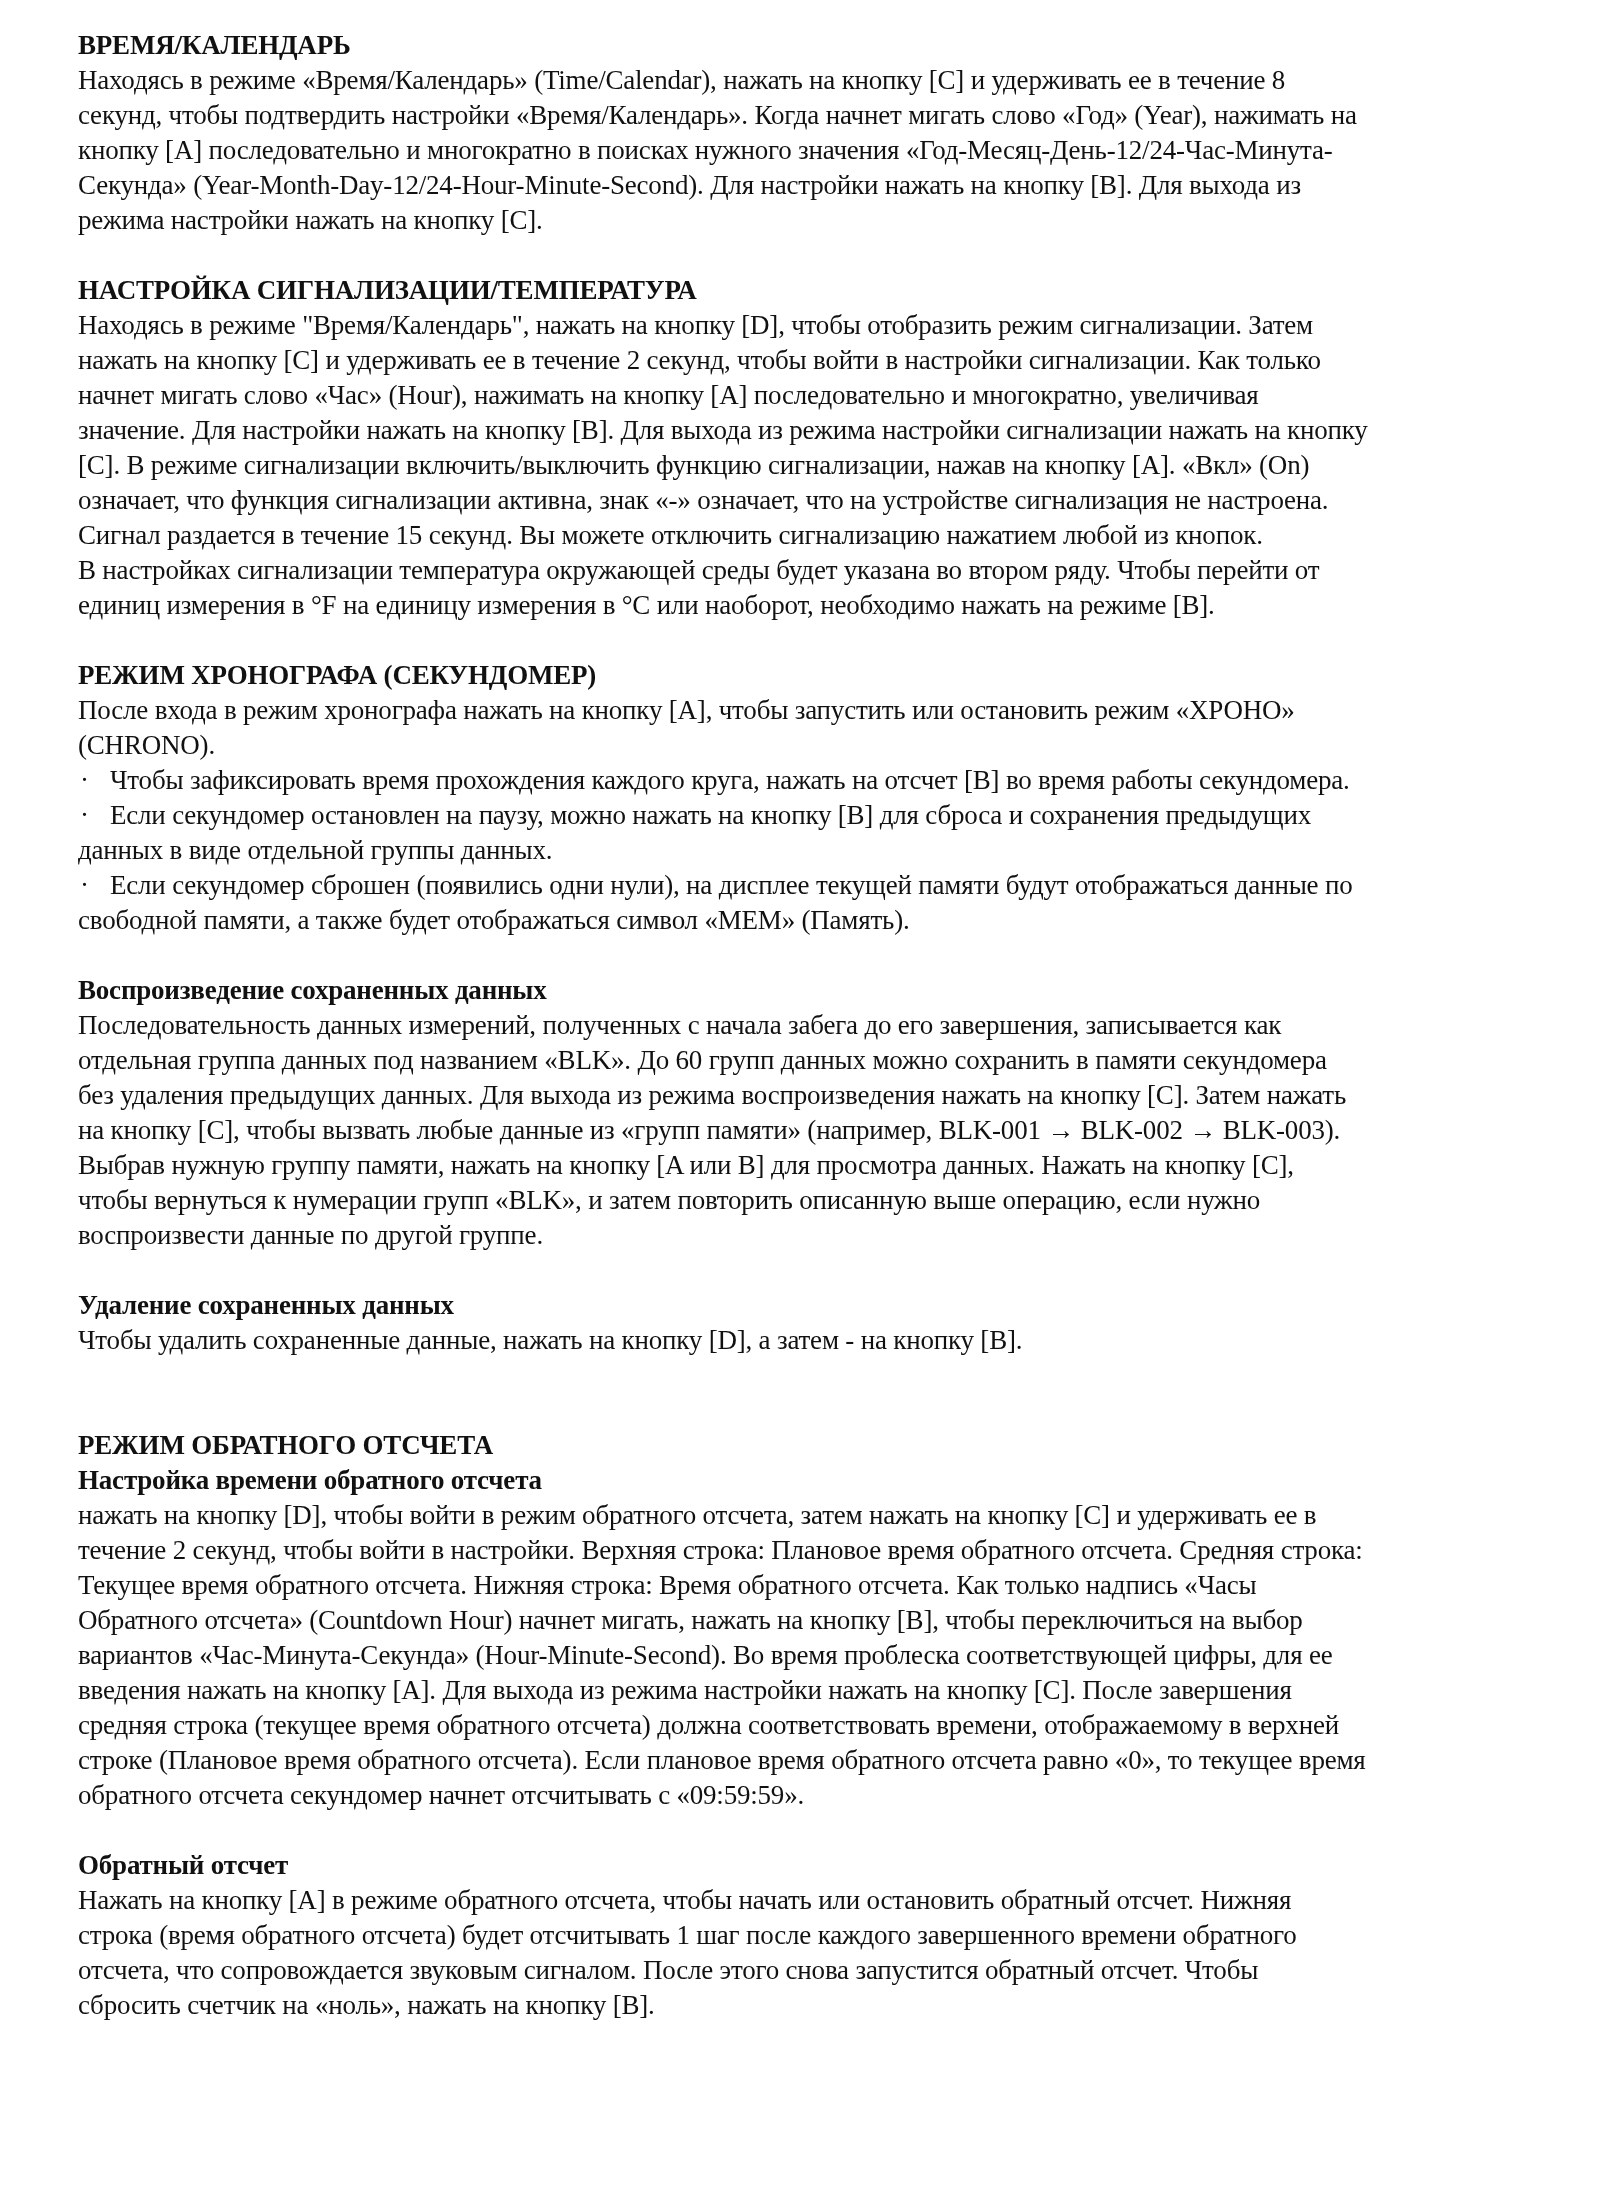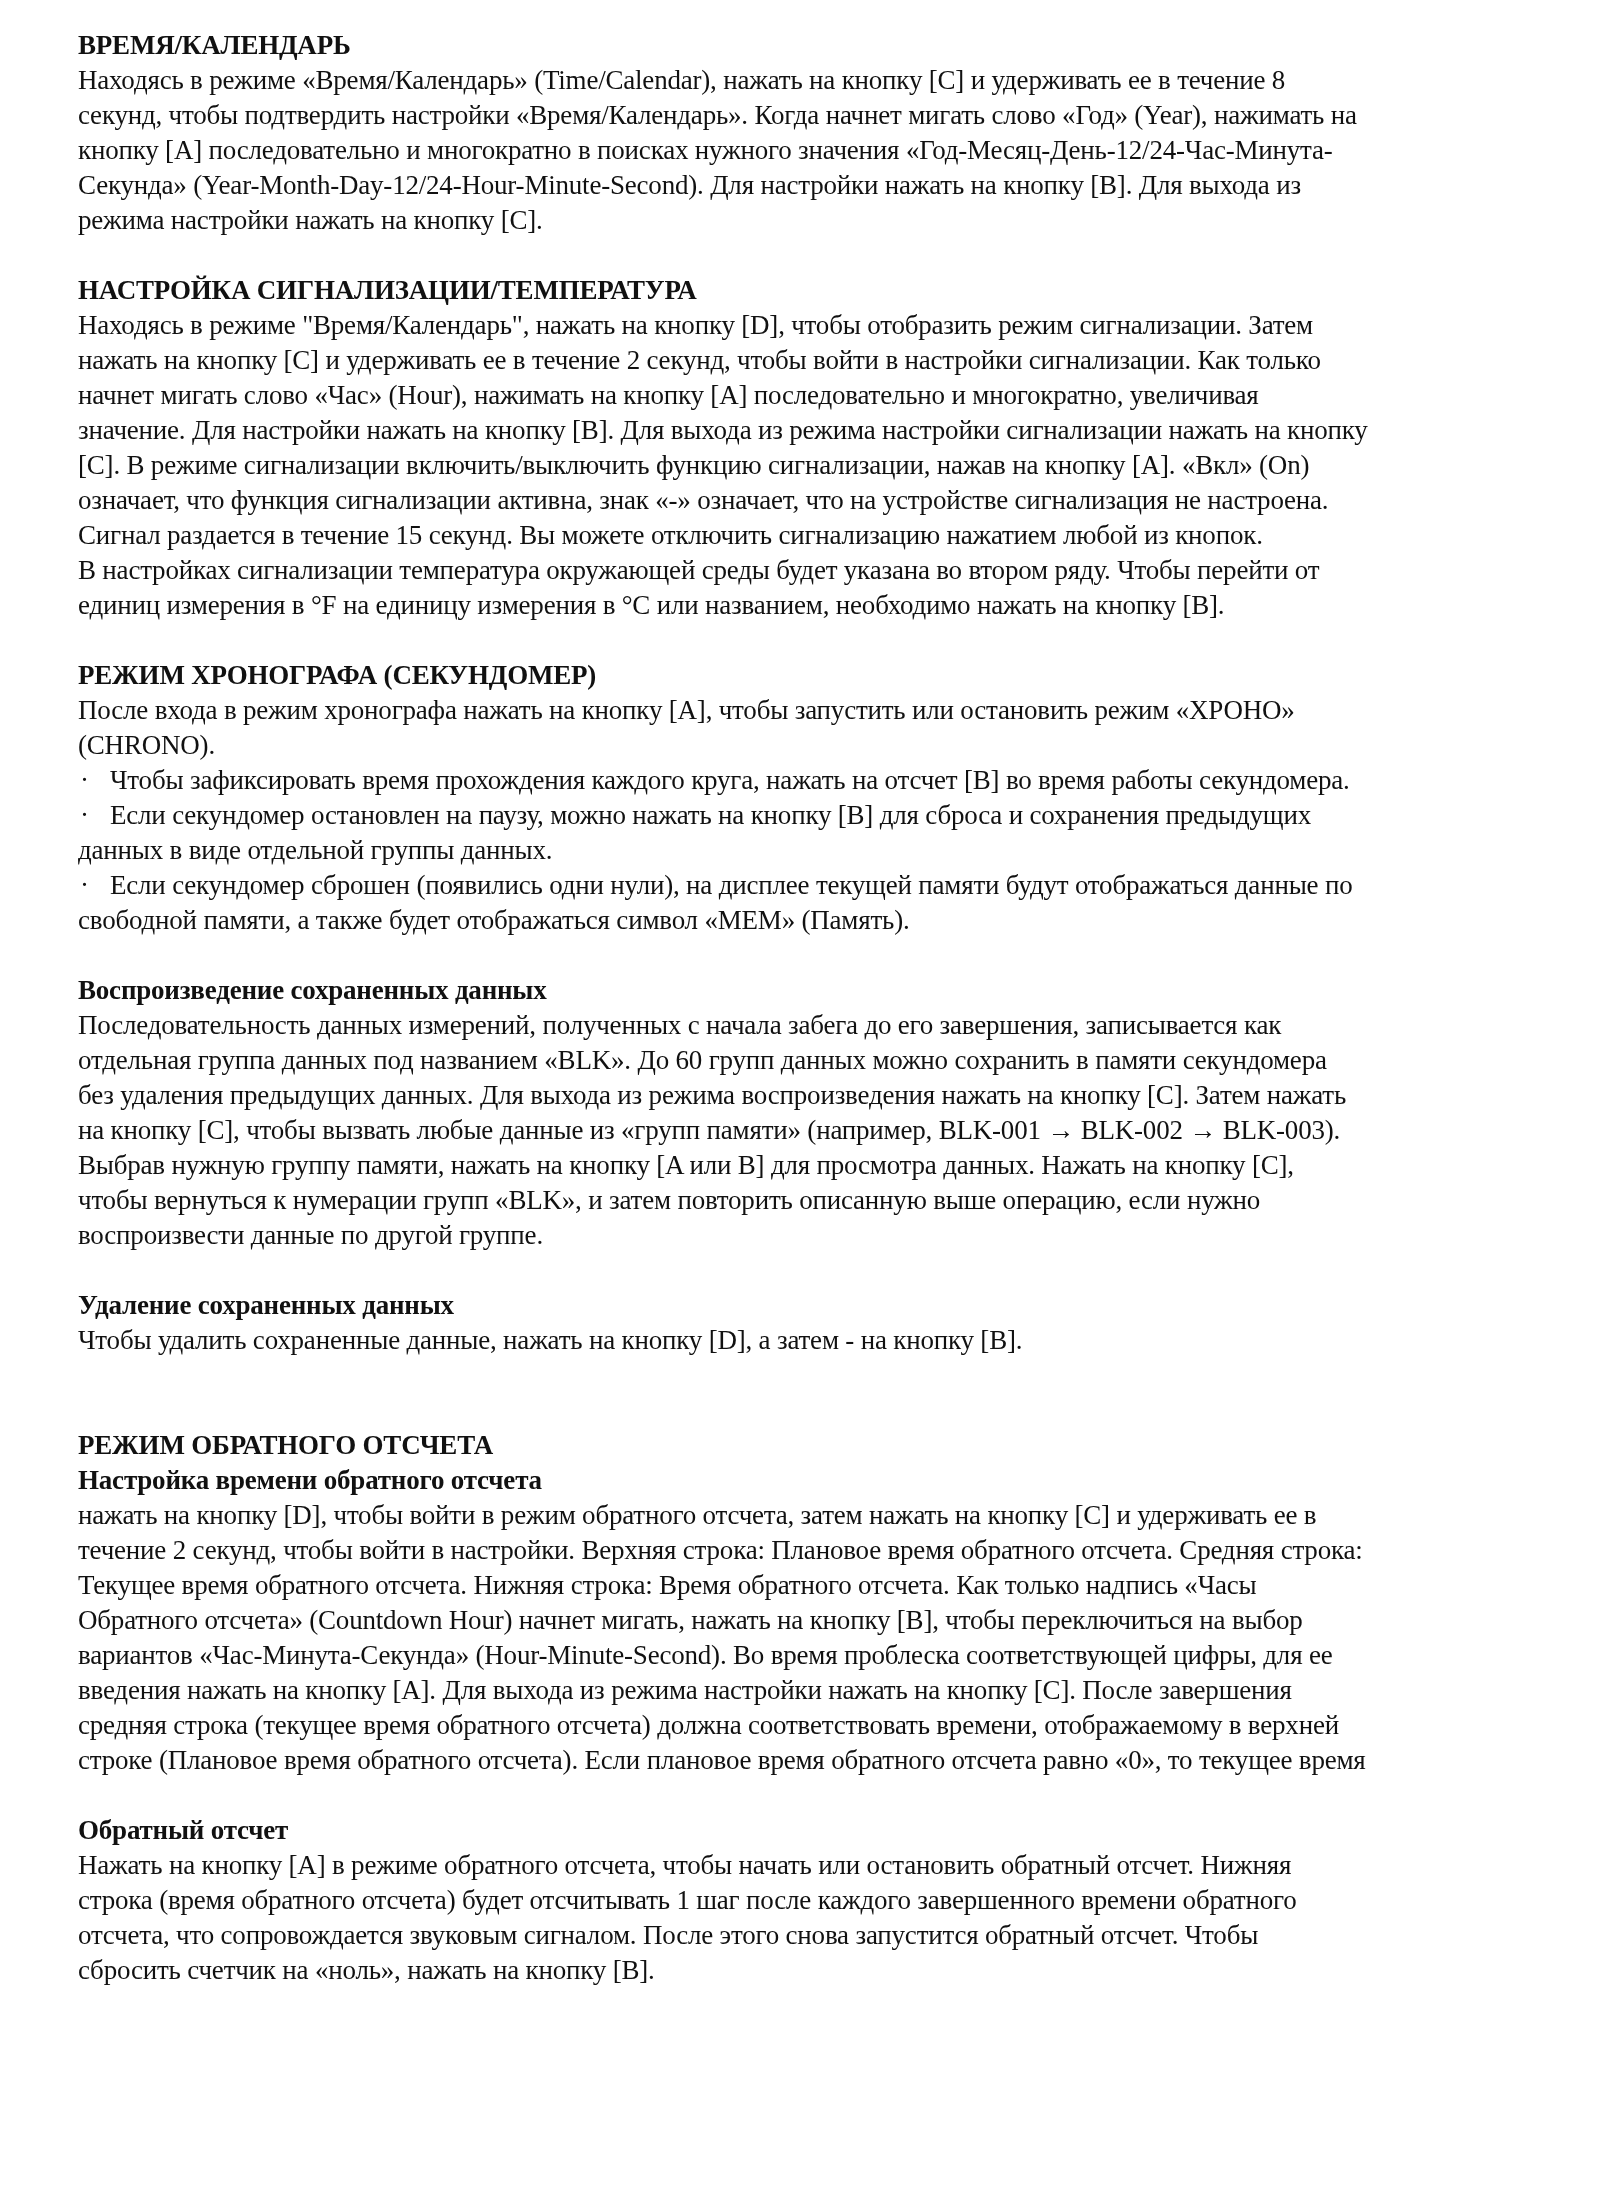--- a/index.html
+++ b/index.html
@@ -64,21 +64,21 @@
   <section class="section">
     <div class="heading">НАСТРОЙКА СИГНАЛИЗАЦИИ/ТЕМПЕРАТУРА</div>
     <div class="line">Находясь в режиме "Время/Календарь", нажать на кнопку [D], чтобы отобразить режим сигнализации. Затем</div>
     <div class="line">нажать на кнопку [C] и удерживать ее в течение 2 секунд, чтобы войти в настройки сигнализации. Как только</div>
     <div class="line">начнет мигать слово «Час» (Hour), нажимать на кнопку [A] последовательно и многократно, увеличивая</div>
     <div class="line">значение. Для настройки нажать на кнопку [B]. Для выхода из режима настройки сигнализации нажать на кнопку</div>
     <div class="line">[C]. В режиме сигнализации включить/выключить функцию сигнализации, нажав на кнопку [A]. «Вкл» (On)</div>
     <div class="line">означает, что функция сигнализации активна, знак «-» означает, что на устройстве сигнализация не настроена.</div>
     <div class="line">Сигнал раздается в течение 15 секунд. Вы можете отключить сигнализацию нажатием любой из кнопок.</div>
     <div class="line">В настройках сигнализации температура окружающей среды будет указана во втором ряду. Чтобы перейти от</div>
-    <div class="line">единиц измерения в °F на единицу измерения в °C или названием, необходимо нажать на кнопку [B].</div>
+    <div class="line">единиц измерения в °F на единицу измерения в °C или наоборот, необходимо нажать на режиме [B].</div>
   </section>
 
   <div class="gap-1"></div>
 
   <section class="section">
     <div class="heading">РЕЖИМ ХРОНОГРАФА (СЕКУНДОМЕР)</div>
     <div class="line">После входа в режим хронографа нажать на кнопку [A], чтобы запустить или остановить режим «ХРОНО»</div>
     <div class="line">(CHRONO).</div>
 
     <div>
@@ -131,20 +131,21 @@
     <div class="heading">РЕЖИМ ОБРАТНОГО ОТСЧЕТА</div>
     <div class="heading">Настройка времени обратного отсчета</div>
     <div class="line">нажать на кнопку [D], чтобы войти в режим обратного отсчета, затем нажать на кнопку [C] и удерживать ее в</div>
     <div class="line">течение 2 секунд, чтобы войти в настройки. Верхняя строка: Плановое время обратного отсчета. Средняя строка:</div>
     <div class="line">Текущее время обратного отсчета. Нижняя строка: Время обратного отсчета. Как только надпись «Часы</div>
     <div class="line">Обратного отсчета» (Countdown Hour) начнет мигать, нажать на кнопку [B], чтобы переключиться на выбор</div>
     <div class="line">вариантов «Час-Минута-Секунда» (Hour-Minute-Second). Во время проблеска соответствующей цифры, для ее</div>
     <div class="line">введения нажать на кнопку [A]. Для выхода из режима настройки нажать на кнопку [C]. После завершения</div>
     <div class="line">средняя строка (текущее время обратного отсчета) должна соответствовать времени, отображаемому в верхней</div>
     <div class="line">строке (Плановое время обратного отсчета). Если плановое время обратного отсчета равно «0», то текущее время</div>
+    <div class="line">обратного отсчета секундомер начнет отсчитывать с «09:59:59».</div>
   </section>
 
   <div class="gap-1"></div>
 
   <section class="section">
     <div class="heading">Обратный отсчет</div>
     <div class="line">Нажать на кнопку [A] в режиме обратного отсчета, чтобы начать или остановить обратный отсчет. Нижняя</div>
     <div class="line">строка (время обратного отсчета) будет отсчитывать 1 шаг после каждого завершенного времени обратного</div>
     <div class="line">отсчета, что сопровождается звуковым сигналом. После этого снова запустится обратный отсчет. Чтобы</div>
     <div class="line">сбросить счетчик на «ноль», нажать на кнопку [B].</div>

